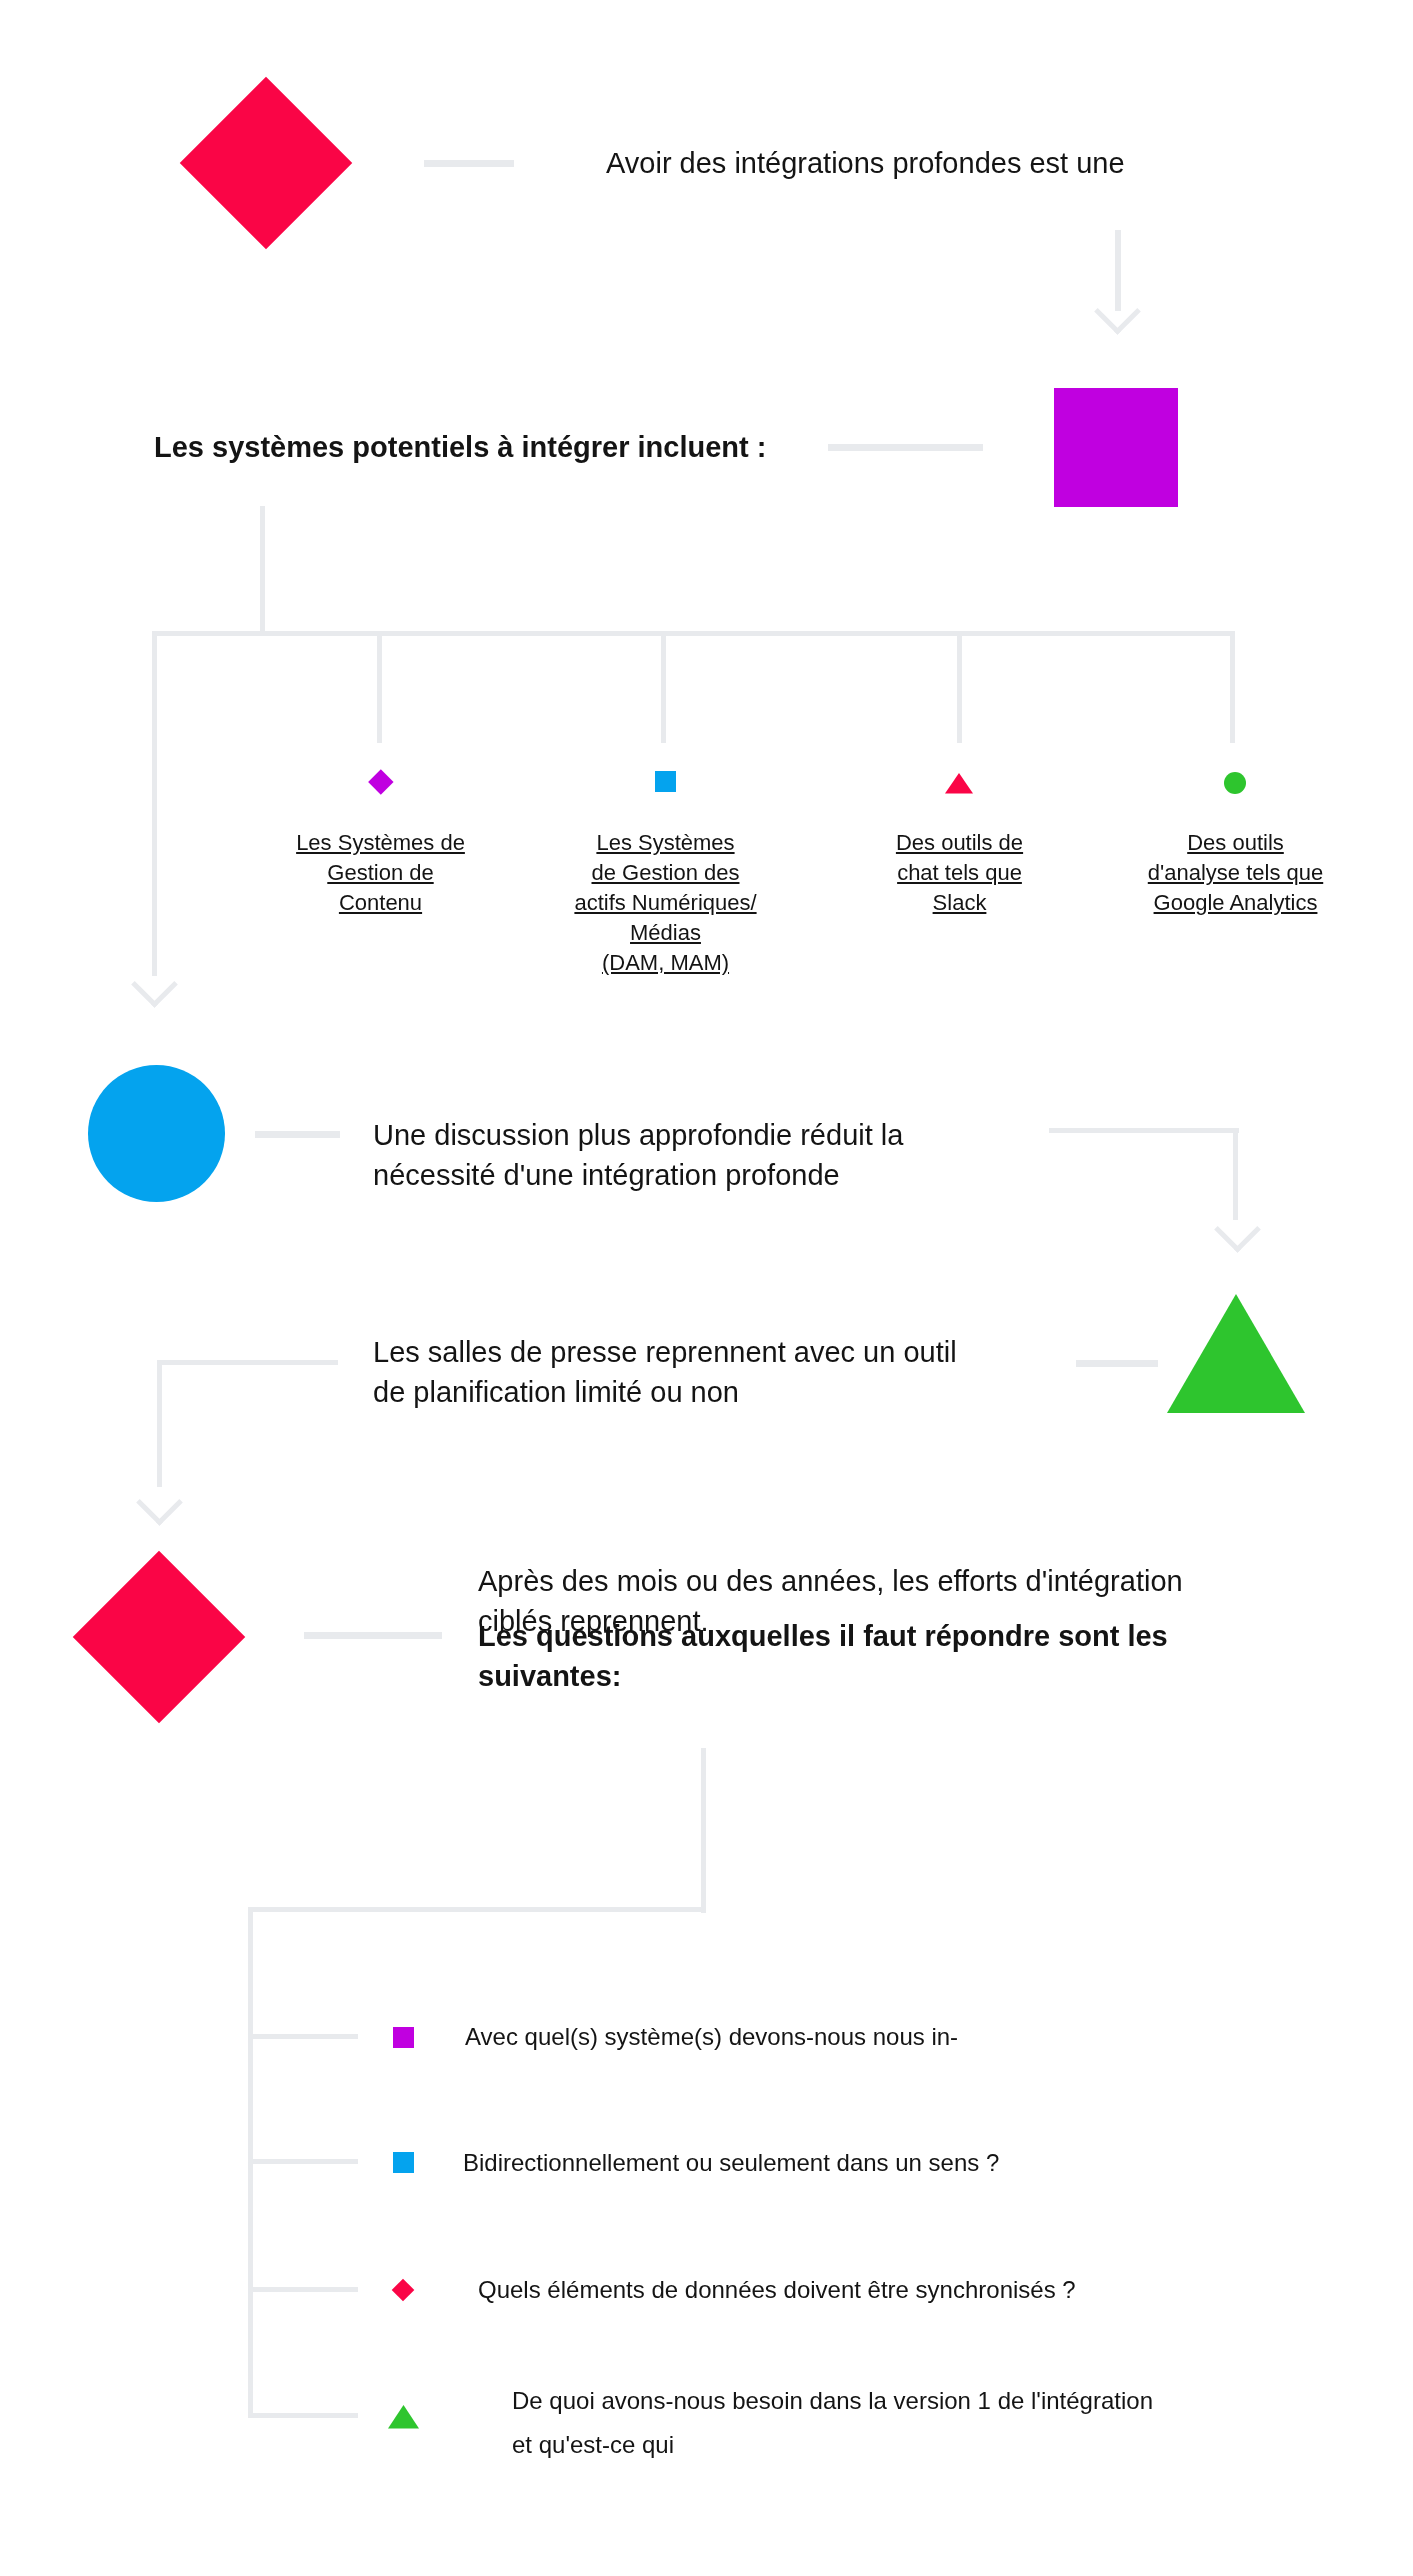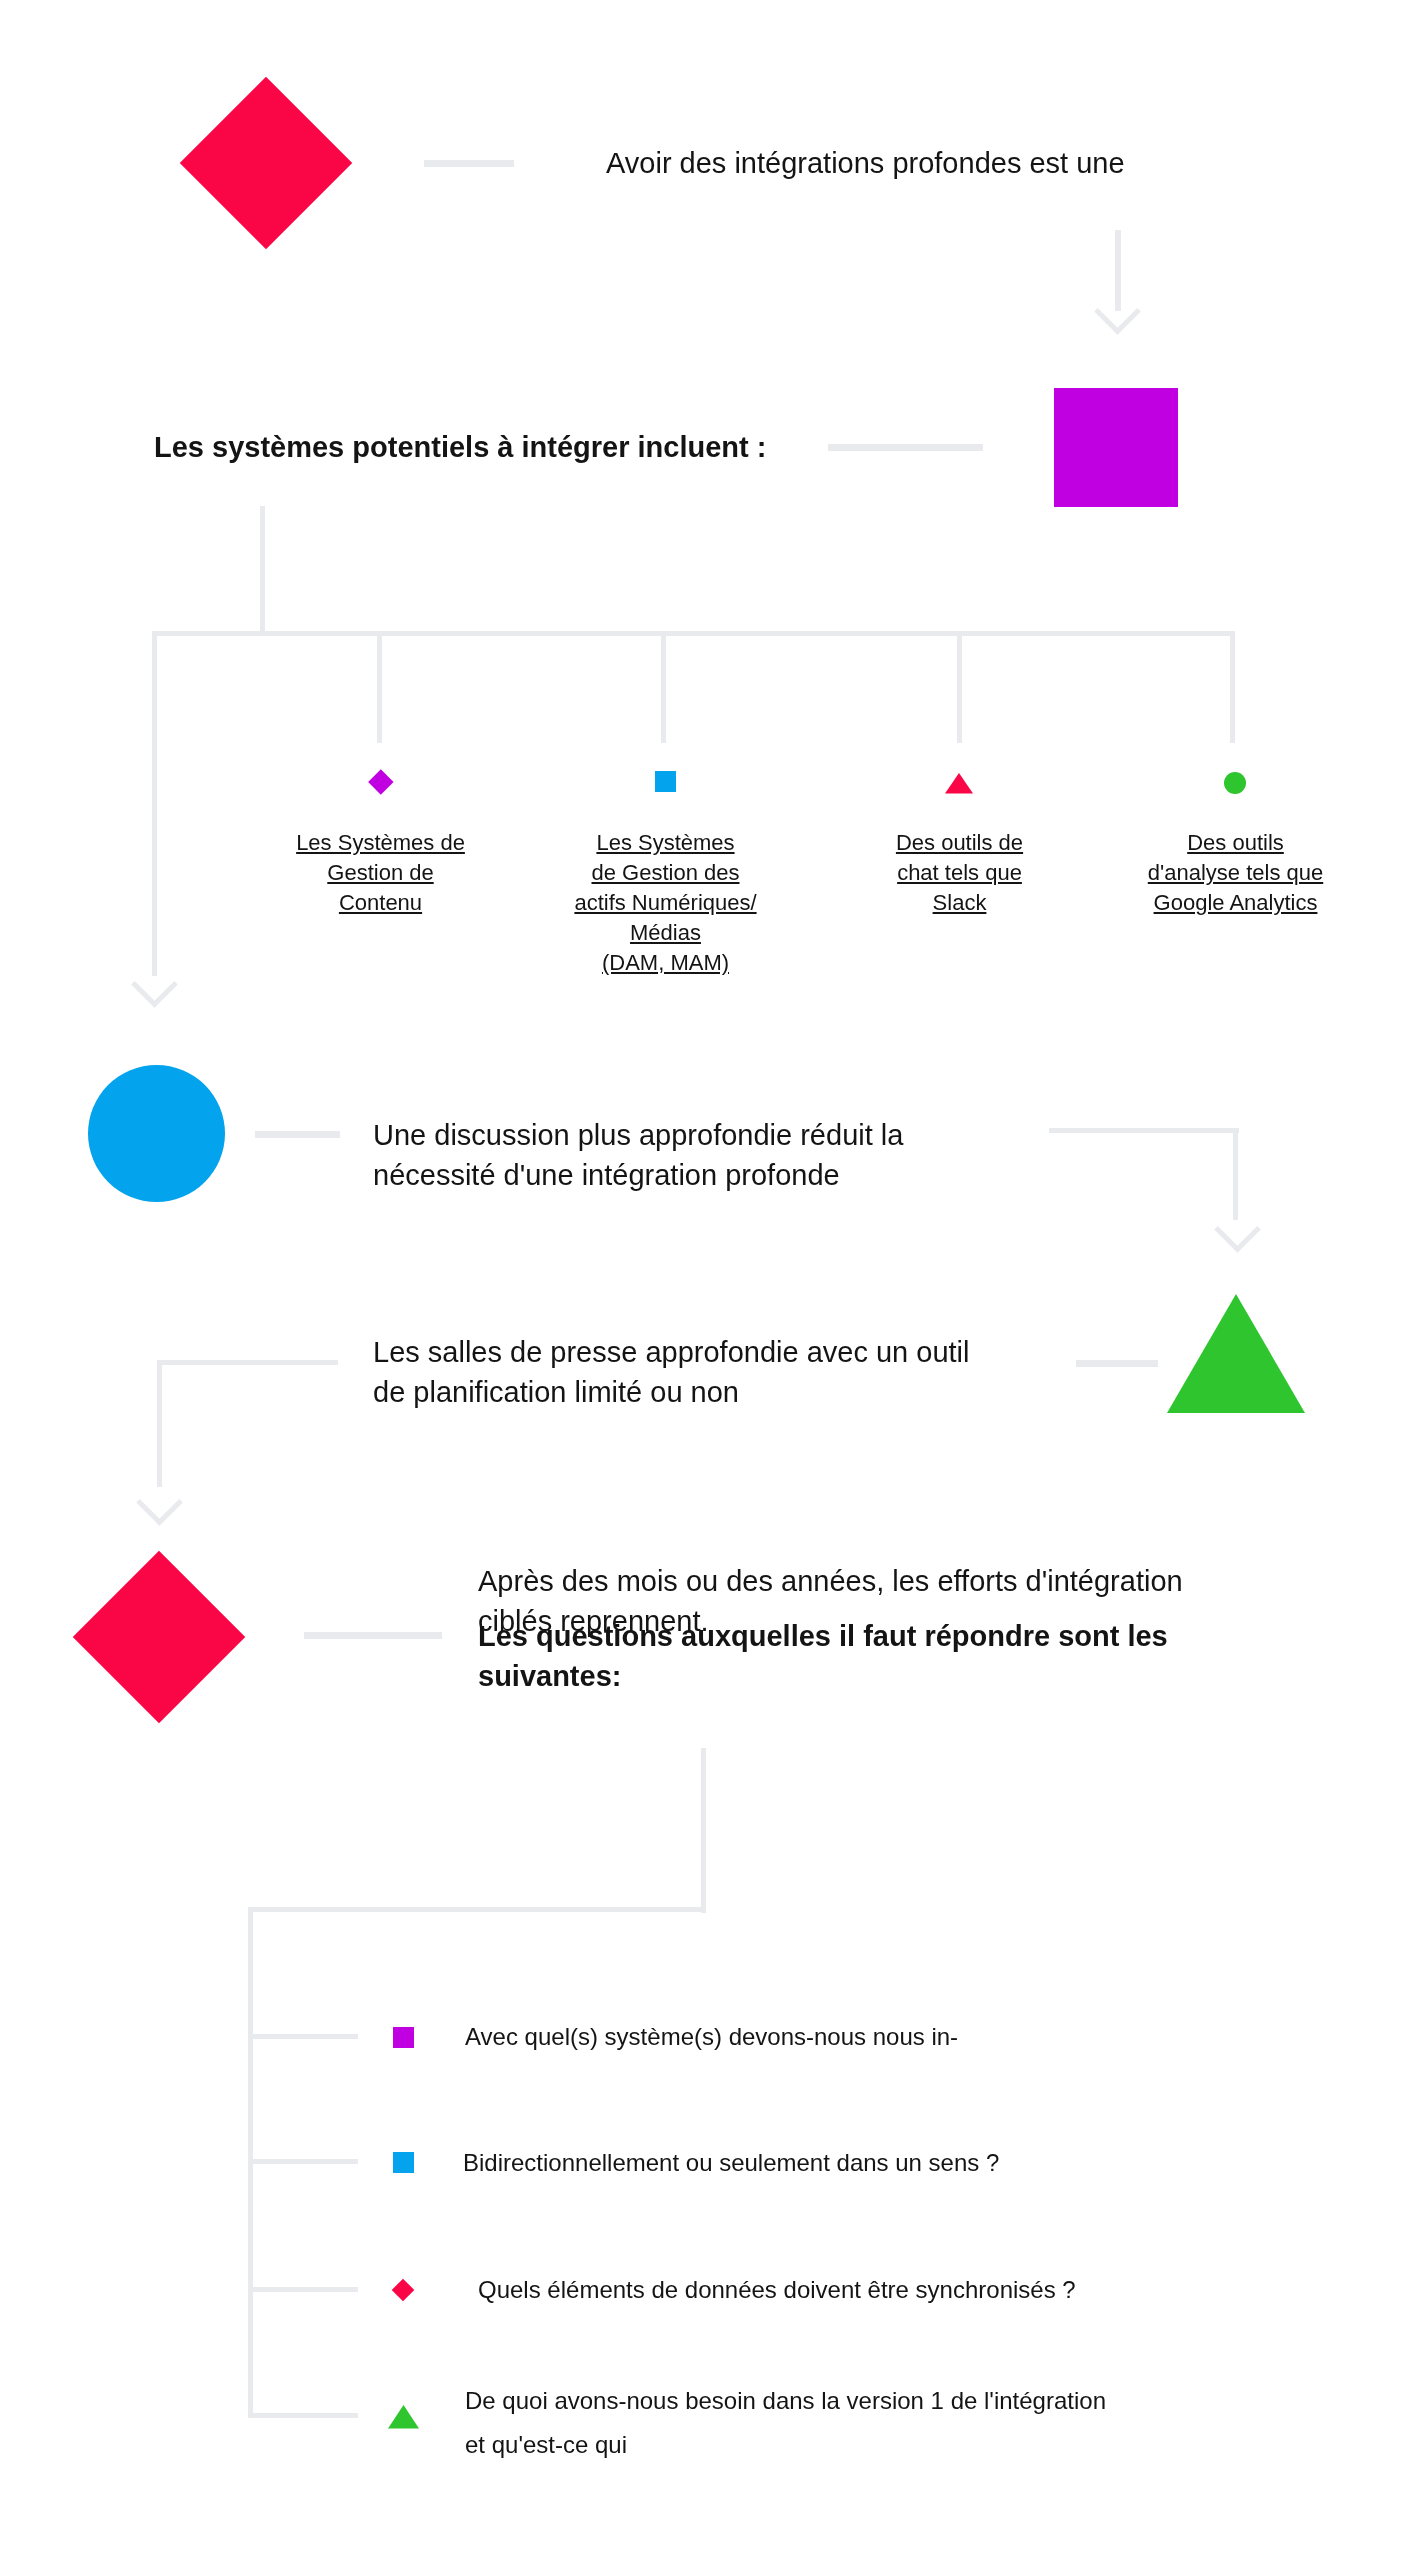--- a/index.html
+++ b/index.html
@@ -17,21 +17,21 @@
     border-right:5.2px solid var(--line,#E8EAED);
     border-bottom:5.2px solid var(--line,#E8EAED);
     transform:rotate(45deg);
   }
   .txt  { position:absolute; font-size:29px; line-height:40px; white-space:pre-line; }
   .lh55 { line-height:40px; }
   .bold { font-weight:bold; }
   .lbl  { position:absolute; font-size:22px; line-height:30px; width:265px;
           text-align:center; white-space:pre-line;text-decoration:underline; }
   .qtxt { position:absolute; font-size:24px; line-height:37px; white-space:pre-line; }
-  .qtxt2{ line-height:44px; }
+  .qtxt2{ line-height:44px;margin-left:47px; }
 </style>
 </head>
 <body style="color: rgb(20, 20, 20);">
 
 <div class="shape diamond" style="left: 205px; top: 102px; width: 122px; height: 122px; background: rgb(250, 5, 70);"></div>
 <div class="line" style="left:424px; top:160px; width:90px; height:7.4px;"></div>
 <div class="txt" style="left:606px; top:143px;">Avoir des intégrations profondes est une</div>
 
 <div class="line" style="left:1115px; top:230px; width:5.9px; height:81px;"></div>
 <div class="chev" style="left:1101px; top:295px;"></div>
@@ -72,21 +72,21 @@
 <div class="shape circle" style="left: 88px; top: 1065px; width: 137px; height: 137px; background: rgb(4, 163, 238);"></div>
 <div class="line" style="left:255px; top:1131px; width:85px; height:7.4px;"></div>
 <div class="txt" style="left:373px; top:1115px;">Une discussion plus approfondie réduit la
 nécessité d'une intégration profonde</div>
 
 <div class="line" style="left:1049px; top:1128px; width:190px; height:5.2px;"></div>
 <div class="line" style="left:1233px; top:1128px; width:5.2px; height:92px;"></div>
 <div class="chev" style="left:1221px; top:1213px;"></div>
 
 <div class="shape tri" style="left: 1167px; top: 1294px; width: 138px; height: 119px; background: rgb(46, 197, 46);"></div>
-<div class="txt" style="left:373px; top:1332px;">Les salles de presse approfondie avec un outil
+<div class="txt" style="left:373px; top:1332px;">Les salles de presse reprennent avec un outil
 de planification limité ou non</div>
 <div class="line" style="left:1076px; top:1360px; width:82px; height:7.4px;"></div>
 <div class="line" style="left:157px; top:1360px; width:181px; height:5.2px;"></div>
 <div class="line" style="left:157px; top:1360px; width:5.2px; height:127px;"></div>
 <div class="chev" style="left:143px; top:1486px;"></div>
 
 <div class="shape diamond" style="left: 98px; top: 1576px; width: 122px; height: 122px; background: rgb(250, 5, 70);"></div>
 <div class="line" style="left:304px; top:1632px; width:138px; height:7.4px;"></div>
 <div class="txt lh55" style="left:478px; top:1561px;">Après des mois ou des années, les efforts d'intégration
 ciblés reprennent.</div>

